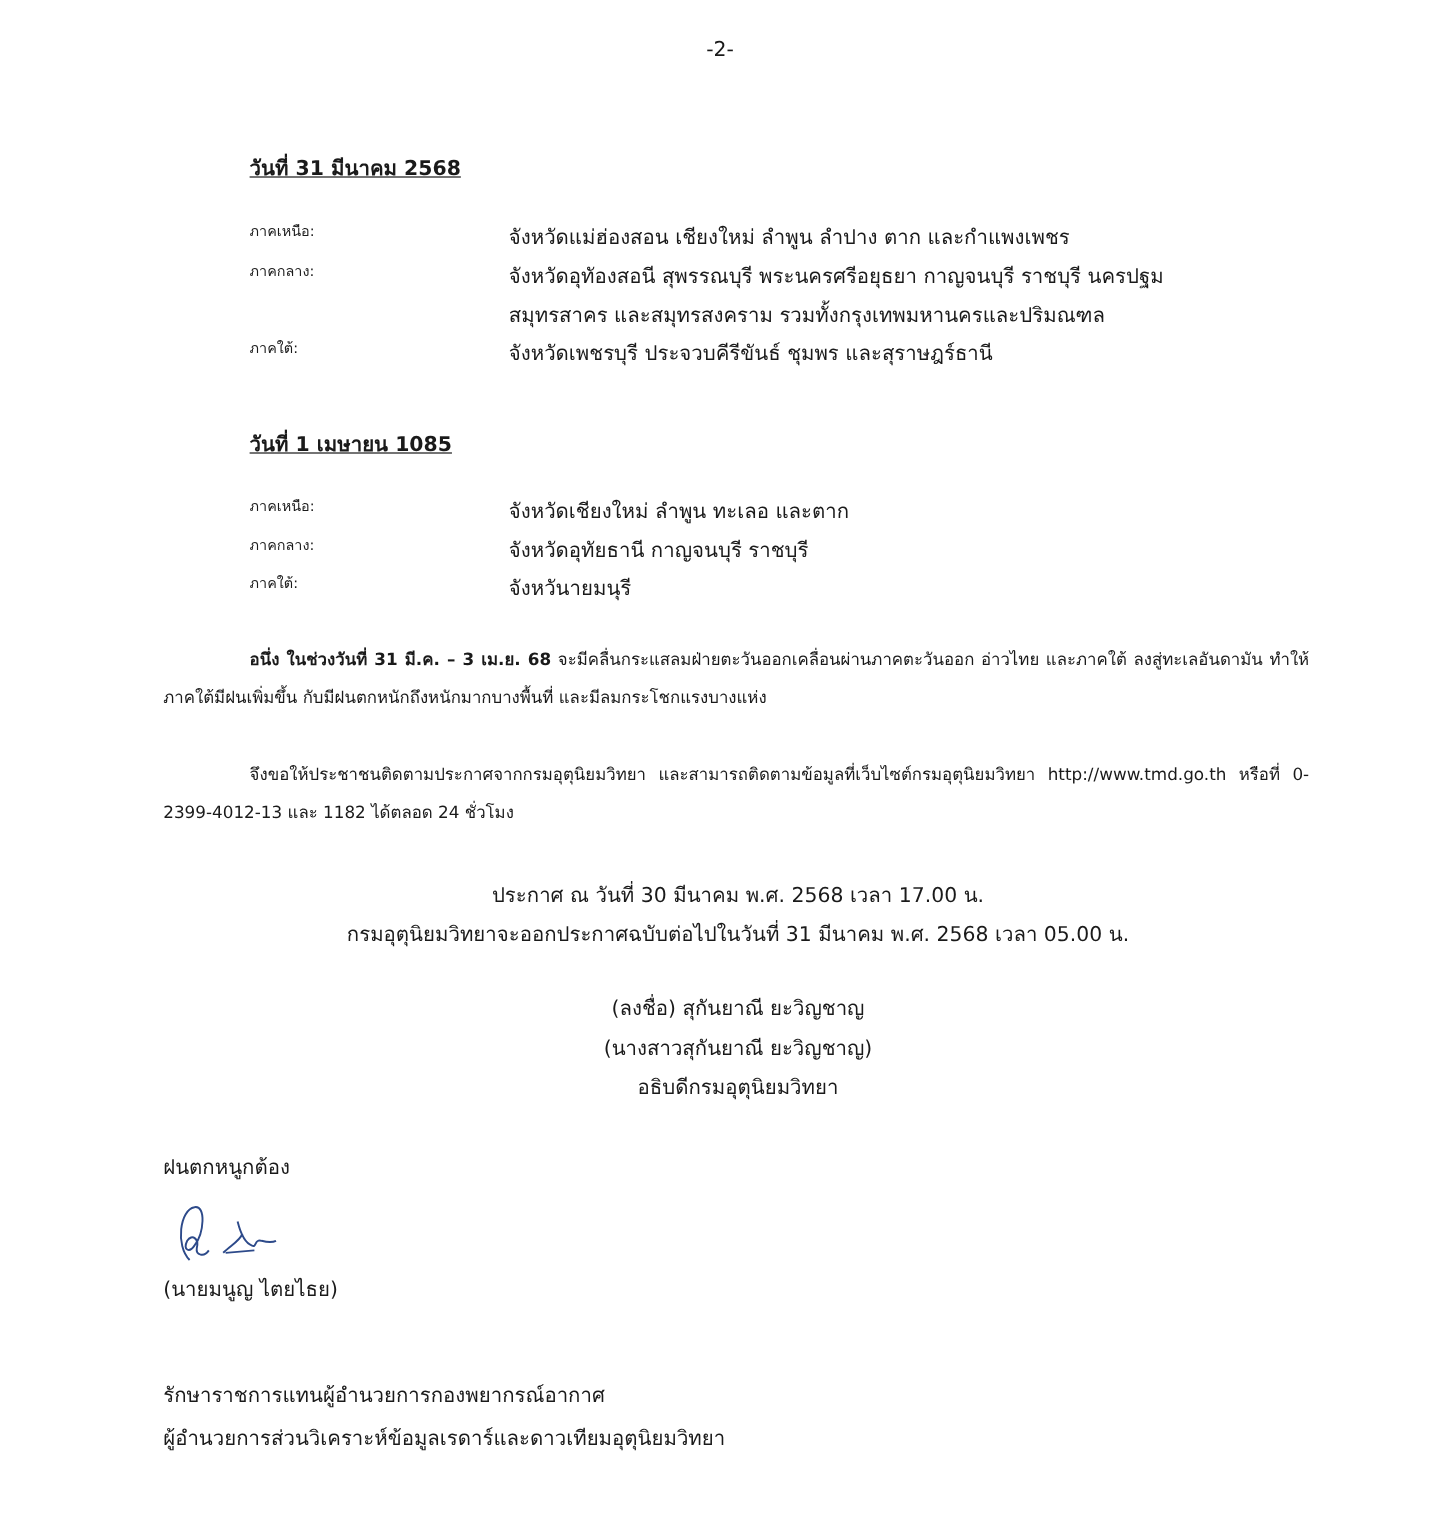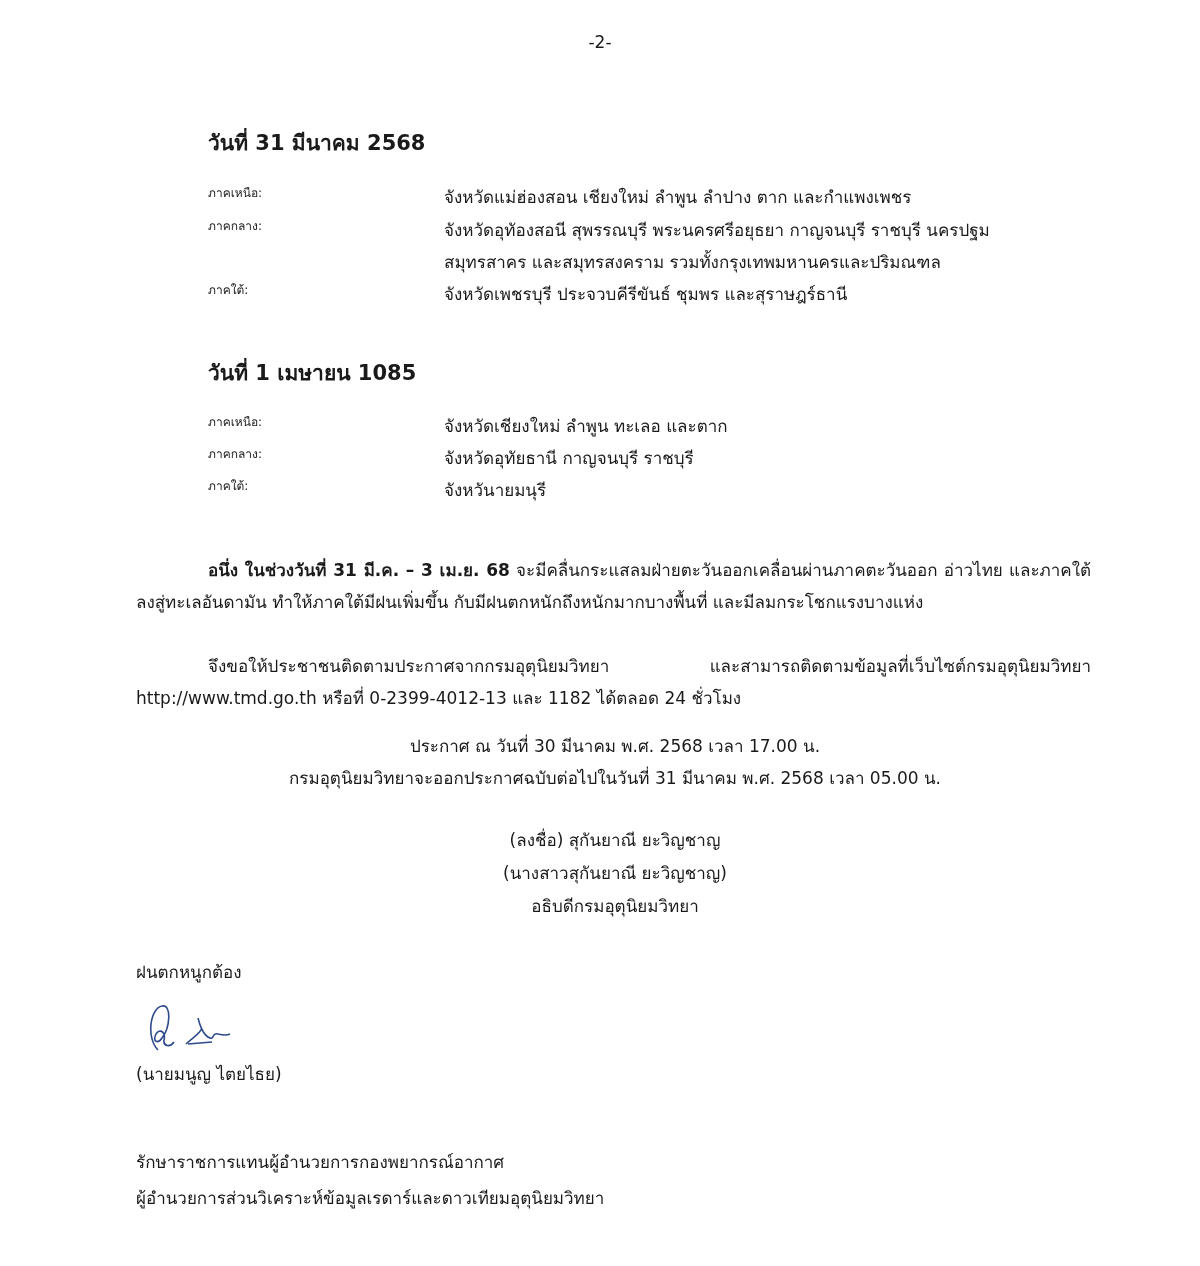--- a/index.html
+++ b/index.html
@@ -3,24 +3,24 @@
 <meta charset="utf-8">
 <style>
   html, body { margin: 0; padding: 0; background: #ffffff; }
   body {
     width: 1200px; height: 1266px; position: relative; overflow: hidden;
     font-family: "DejaVu Sans", "Liberation Sans", sans-serif;
     color: #1a1a1a; font-size: 17px;
   }
   .abs { position: absolute; white-space: nowrap; }
   .page-number { top: 32px; left: 0; width: 1200px; text-align: center; font-size: 17px; }
-  .date-heading { left: 208px; font-weight: bold; font-size: 21px; }
+  .date-heading { left: 208px; font-weight: bold; text-decoration: underline; font-size: 17px; }
   .region-label { left: 208px; font-size: 12px; }
-  .region-value { left: 424px; font-size: 17px; margin-left: 20px; }
-  .para { left: 136px; width: 955px; font-size: 17px; line-height: 32px; white-space: normal; text-align: justify; margin-top: 20px; }
+  .region-value { left: 424px; font-size: 17px; }
+  .para { left: 136px; width: 955px; font-size: 14px; line-height: 32px; white-space: normal; text-align: justify; }
   .para .indent { display: inline-block; width: 72px; }
   .bold { font-weight: bold; }
   .centered { left: 0; width: 1230px; text-align: center; font-size: 17px; }
   .left-block { left: 136px; font-size: 17px; }
   .signature { left: 140px; top: 998px; width: 100px; height: 60px; }
 </style>
 </head>
 <body>
 
 <div class="abs page-number">-2-</div>

